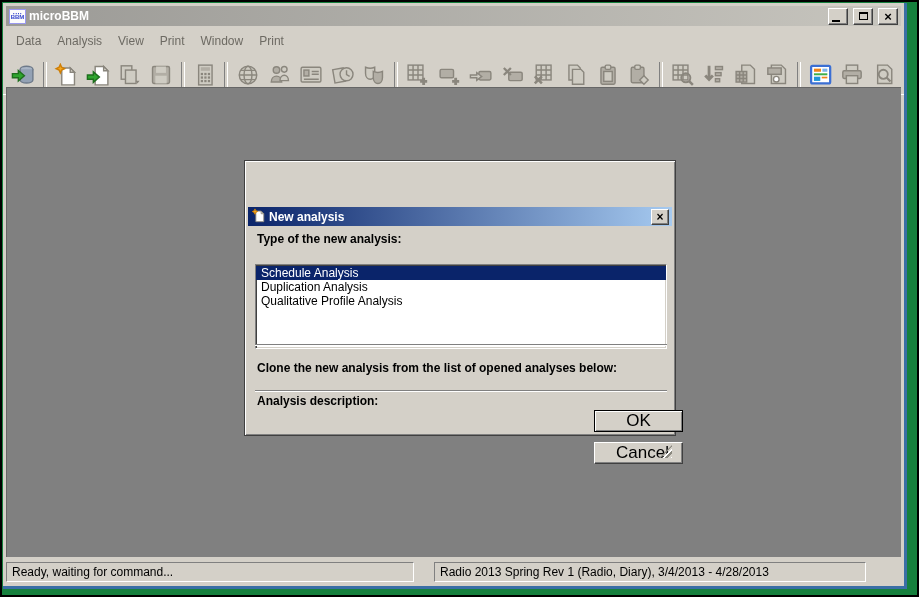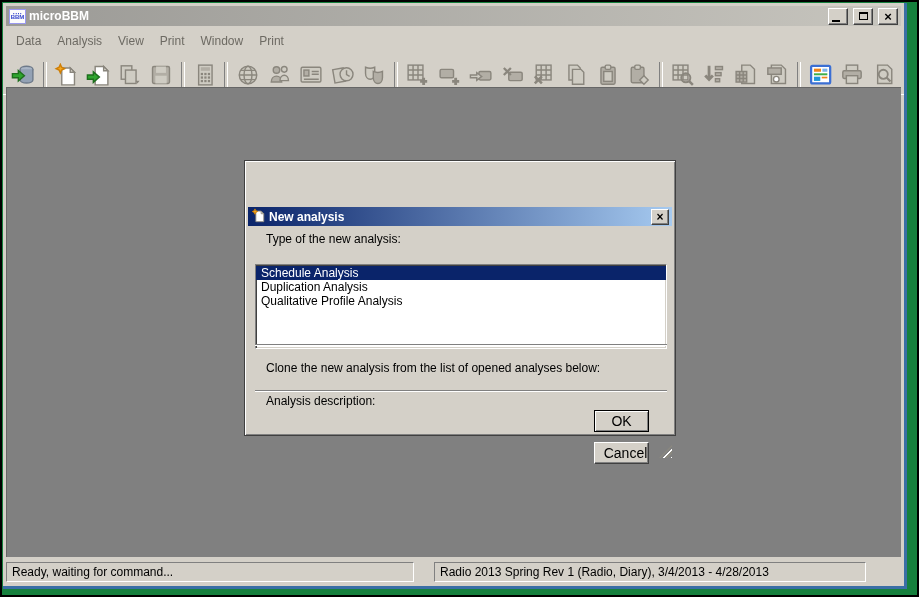--- a/index.html
+++ b/index.html
@@ -51,21 +51,21 @@
   .dialog{position:absolute;left:241px;top:157px;width:432px;height:276px;background:#d4d0c8;
           border:1px solid #404040;box-shadow:inset 1px 1px 0 #fff,inset -1px -1px 0 #808080;
           box-sizing:border-box;padding:3px;}
   .dlg-titlebar{height:19px;background:linear-gradient(to right,var(--titlebar_active_start),var(--titlebar_active_end));
                 display:flex;align-items:center;padding:0 3px;gap:3px;margin-top:43px;}
   .dlg-title{color:#fff;font-weight:bold;font-size:12px;flex:1;}
   .dlg-close{width:16px;height:14px;background:#d4d0c8;border:1px solid;border-color:#fff #404040 #404040 #fff;
              box-shadow:inset -1px -1px 0 #808080;display:flex;align-items:center;justify-content:center;}
   .dlg-close::before{content:"\00D7";font-size:12px;font-weight:bold;line-height:10px;}
   .dlg-body{position:relative;height:232px;font-size:12px;}
-  .dlg-label{position:absolute;left:18px;}
+  .dlg-label{position:absolute;left:9px;font-weight:bold;}
   .groove{position:absolute;left:7px;right:5px;height:0;border-top:1px solid #808080;border-bottom:1px solid #fff;}
 
   .sunken{border:1px solid;border-color:#808080 #fff #fff #808080;
           box-shadow:inset 1px 1px 0 #404040,inset -1px -1px 0 #d4d0c8;box-sizing:border-box;}
   .listbox{position:absolute;left:7px;right:5px;top:26px;height:85px;background:#fff;overflow:hidden;padding:1px 0 0 0;margin-top:12px;}
   .list-item{height:14px;line-height:14px;padding:0 3px;margin:0 2px 0 2px;white-space:nowrap;}
   .list-item.selected{background:var(--selection);color:#fff;margin:0;padding:0 5px;}
 
   .combo{position:absolute;left:7px;right:5px;top:137px;height:20px;background:#d4d0c8;color:#82807a;
          display:flex;align-items:center;}
@@ -77,21 +77,21 @@
 
   .descbox{position:absolute;left:7px;top:183px;width:328px;height:58px;background:#d4d0c8;display:flex;}
   .desc-text{flex:1;padding:1px 4px;color:#000;overflow:hidden;}
   .vscroll{width:16px;display:flex;flex-direction:column;background:#eceae3;}
   .scroll-btn{height:15px;background:#d4d0c8;border:1px solid;border-color:#fff #404040 #404040 #fff;
               box-shadow:inset -1px -1px 0 #808080;display:flex;align-items:center;justify-content:center;}
   .scroll-track{flex:1;background:repeating-linear-gradient(45deg,#f4f2ec 0 1px,#dcd9d0 1px 2px);}
   .arrow-up::before{content:"\25B2";font-size:7px;color:#8a877f;}
   .arrow-down::before{content:"\25BC";font-size:7px;color:#8a877f;}
 
-  .btn{position:absolute;width:55px;height:22px;background:#d4d0c8;font-size:14px;
+  .btn{position:absolute;width:89px;height:22px;background:#d4d0c8;font-size:17px;
        font-family:"Liberation Sans",sans-serif;display:flex;align-items:center;justify-content:center;box-sizing:border-box;}
   .btn-default{left:346px;top:184px;border:1px solid #000;
        box-shadow:inset 1px 1px 0 #fff,inset -1px -1px 0 #808080;}
   .btn-normal{left:346px;top:216px;border:1px solid;border-color:#fff #404040 #404040 #fff;
        box-shadow:inset -1px -1px 0 #808080;padding-left:8px;}
   .dlg-grip{position:absolute;right:0;bottom:0;width:13px;height:13px;clip-path:polygon(100% 0,100% 100%,0 100%);
        background:repeating-linear-gradient(135deg,transparent 0 2px,#fff 2px 3px,#8a887f 3px 5px);}
 
   .doc-icon-14 svg{width:15px;height:15px;}
 </style>

